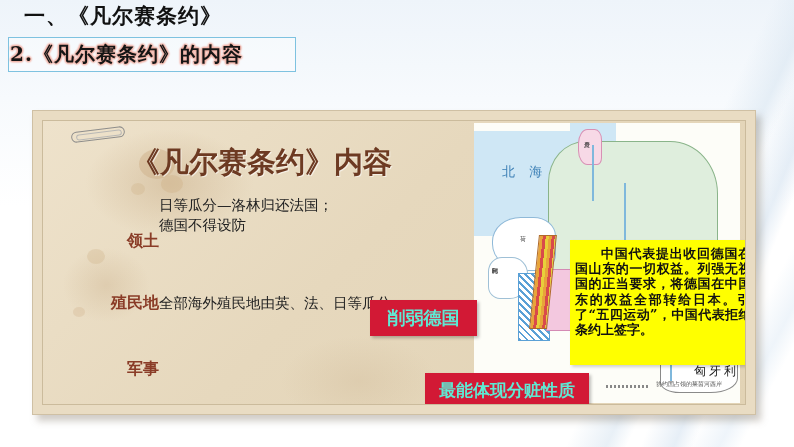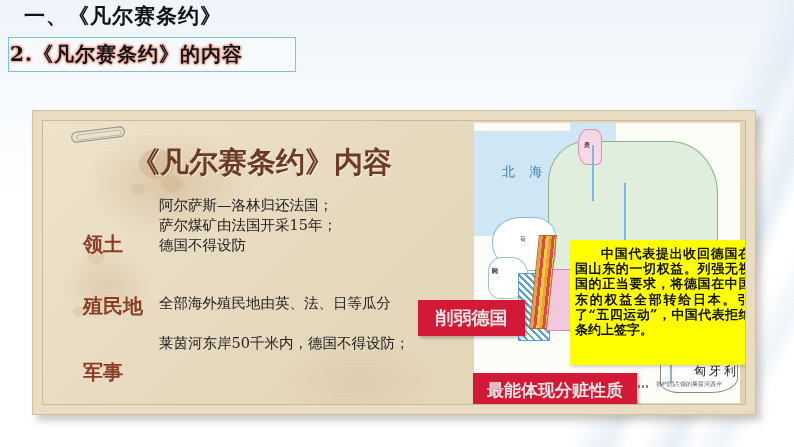--- a/index.html
+++ b/index.html
@@ -87,22 +87,22 @@
     white-space:nowrap;
     text-shadow:1px 1px 0 rgba(255,255,255,.6);
   }
 
   
   .tbl{position:absolute;left:40px;top:74px;width:420px;}
   .row{display:flex;align-items:flex-start;}
   .rlabel{
     width:76px;flex:0 0 76px;
     font-family:"DejaVu Serif","Liberation Serif",serif;
-    font-size:20px;font-weight:bold;color:#8a3c27;
-    text-align:left;white-space:nowrap;
+    font-size:16px;font-weight:bold;color:#8a3c27;
+    text-align:right;white-space:nowrap;
   }
   .rbody{
     font-family:"DejaVu Serif","Liberation Serif",serif;
     font-size:14.5px;color:#222;line-height:20px;white-space:nowrap;
   }
   .r-territory{height:96px;}
   .r-territory .rlabel{padding-top:36px;}
   .r-colony{height:42px;}
   .r-colony .rlabel{padding-top:2px;}
   .r-colony .rbody{padding-top:2px;}
@@ -143,24 +143,24 @@
   .m-border{position:absolute;border-top:1px dashed #9a9a9a;}
   .m-legend{position:absolute;left:0;bottom:8px;width:266px;height:14px;}
   .lg-dashline{position:absolute;left:8px;top:4px;width:44px;height:0;border-top:1.5px dashed #e070a0;}
   .lg-t1{position:absolute;left:58px;top:-1px;font-size:6px;color:#555;}
   .lg-dots{position:absolute;left:132px;top:4px;width:44px;height:3px;
      background:repeating-linear-gradient(90deg,#888 0 2px,transparent 2px 4px);}
   .lg-t2{position:absolute;left:182px;top:-1px;font-size:6px;color:#555;}
 
   
   .red{
-    position:absolute;background:#d21935;color:#e5e5e5;
+    position:absolute;background:#d21935;color:#5eead4;
     font-family:"DejaVu Serif","Liberation Serif",serif;
     font-weight:bold;display:flex;align-items:center;justify-content:center;
-    white-space:nowrap;box-shadow:2px 2px 3px rgba(0,0,0,.25);margin-left:48px;
+    white-space:nowrap;box-shadow:2px 2px 3px rgba(0,0,0,.25);
   }
   #cb-weaken{left:327px;top:179px;width:107px;height:36px;font-size:18px;}
   #cb-spoils{left:382px;top:252px;width:164px;height:34px;font-size:17px;}
 
   
   .note{
     position:absolute;left:527px;top:119px;width:200px;height:125px;
     background:#ffff00;
     font-family:"DejaVu Serif","Liberation Serif",serif;
     font-size:13px;line-height:15.2px;color:#111;font-weight:bold;
@@ -233,37 +233,35 @@
         <div class="lg-dots"></div>
         <div class="lg-t2">协约国占领的莱茵河西岸</div>
       </div>
     </div>
 
     <div class="tbl">
 
       <div class="row r-territory">
         <div class="rlabel">领土</div>
         <div class="rbody">
-          <div>阿尔萨斯—洛林归还法国；</div>
-          <div>萨尔煤矿由法国开采15年；</div>
+          <div>日等瓜分—洛林归还法国；</div>
           <div>德国不得设防</div>
         </div>
       </div>
 
       <div class="row r-colony">
         <div class="rlabel">殖民地</div>
         <div class="rbody">
           <div>全部海外殖民地由英、法、日等瓜分</div>
         </div>
       </div>
 
       <div class="row r-military">
         <div class="rlabel">军事</div>
         <div class="rbody">
-          <div>莱茵河东岸50千米内，德国不得设防；</div>
         </div>
       </div>
 
     </div>
 
     <div class="red" id="cb-weaken">削弱德国</div>
     <div class="red" id="cb-spoils">最能体现分赃性质</div>
 
     <div class="note">中国代表提出收回德国在中国山东的一切权益。列强无视中国的正当要求，将德国在中国山东的权益全部转给日本。引发了“五四运动”，中国代表拒绝在条约上签字。</div>
 

